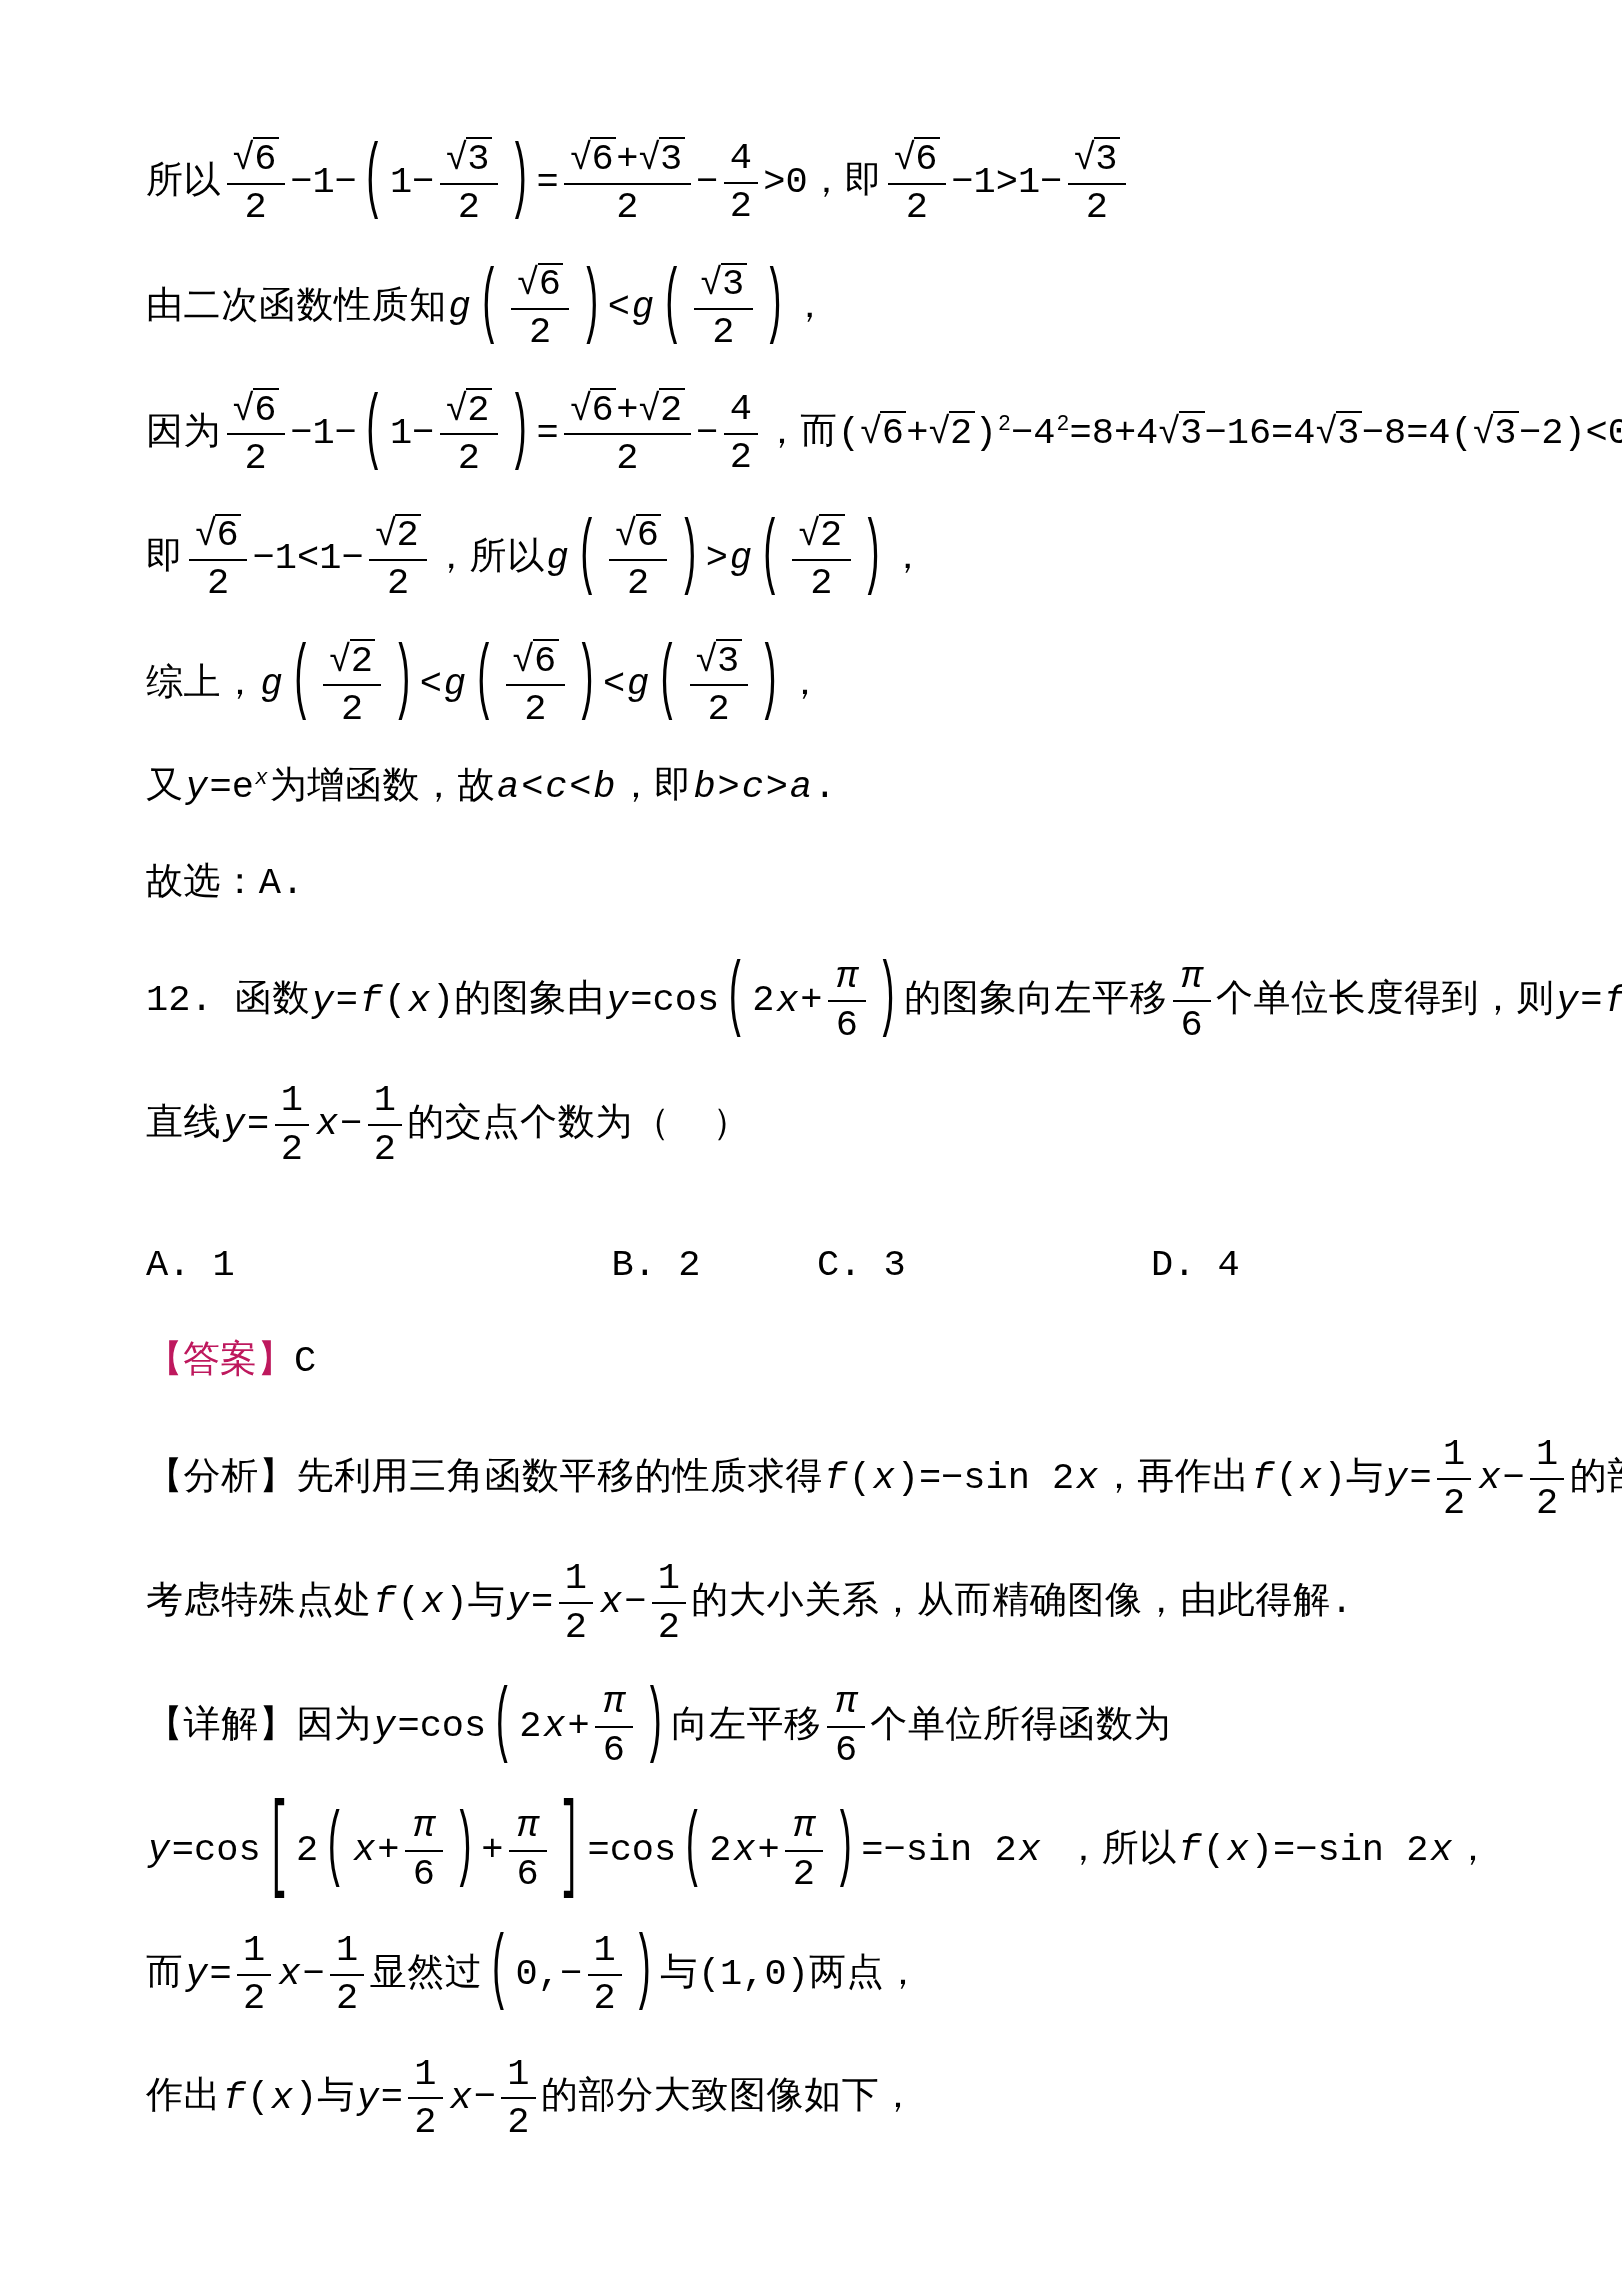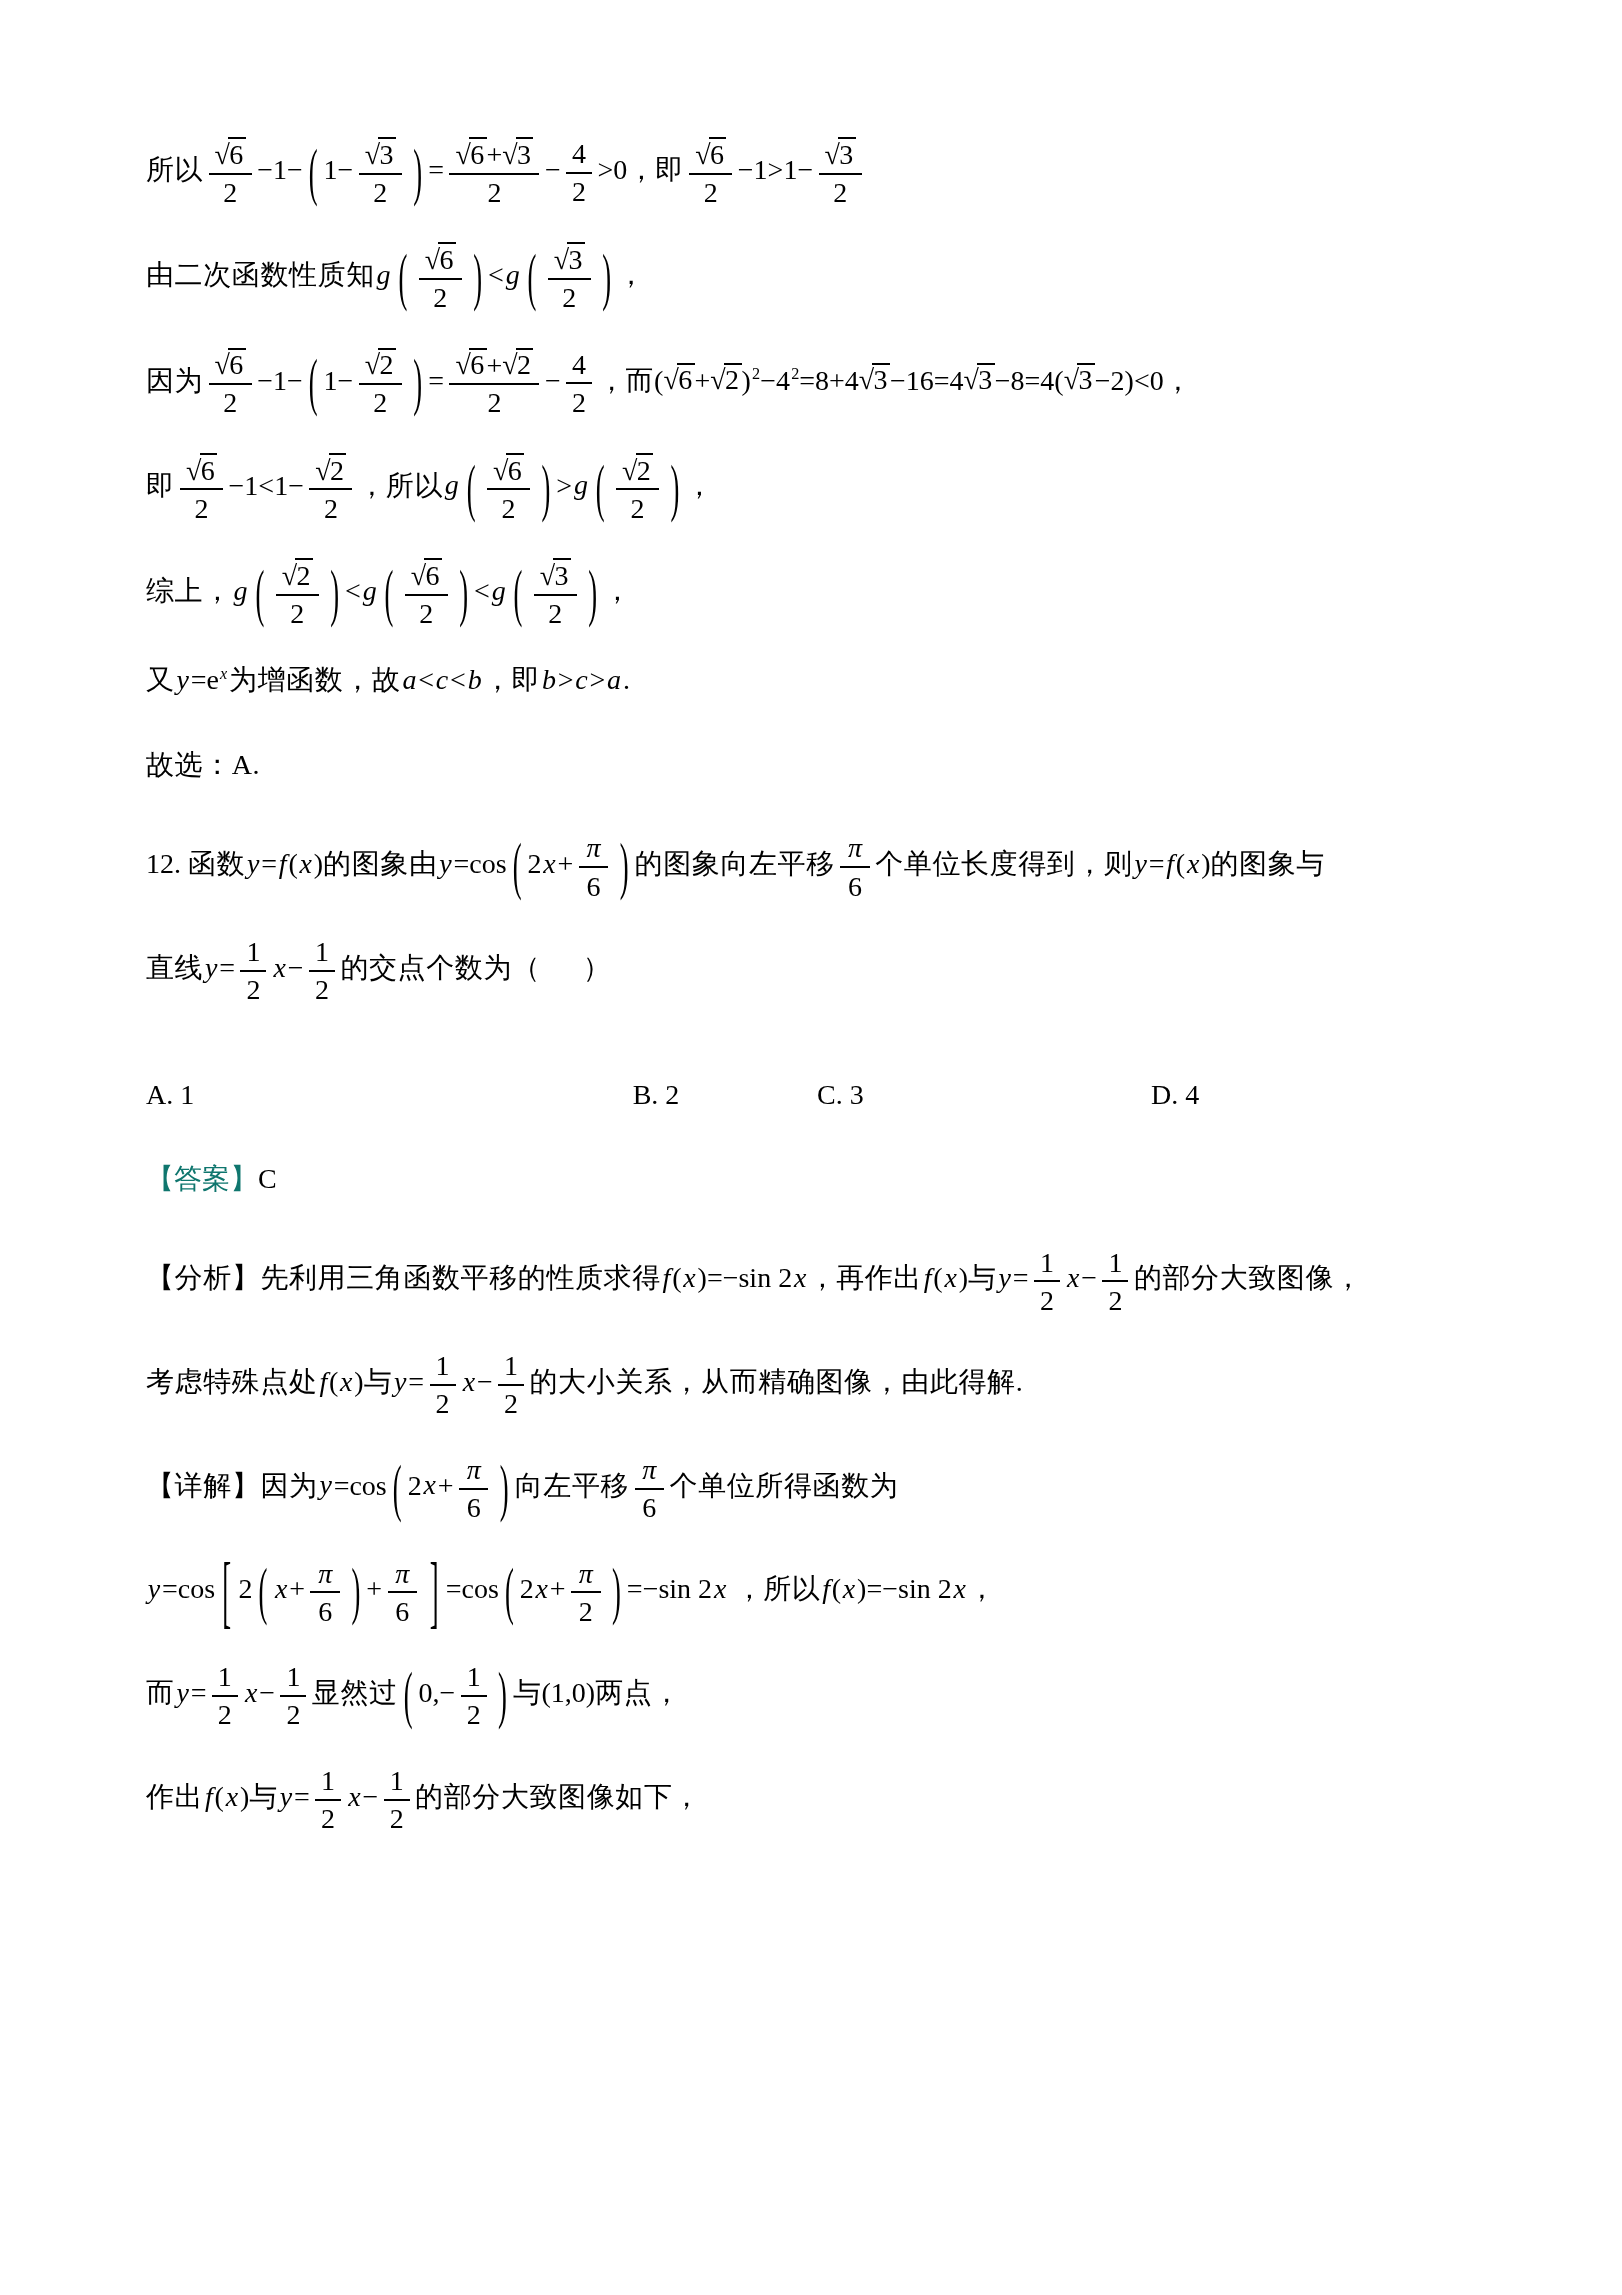--- a/index.html
+++ b/index.html
@@ -1,26 +1,26 @@
 <!DOCTYPE html>
 <html style="font-size:9.5px"><head>
 <meta charset="utf-8">
 <style>
   html,body{margin:0;padding:0;background:#ffffff;}
   body{width:1623px;height:2295px;overflow:hidden;color:#000;}
   .page{box-sizing:border-box;width:1448px;height:2295px;
         padding:136px 119px 0 146px;
-        font-family:Liberation Serif, serif;
-        font-size:28px;}
+        font-family:Liberation Mono, monospace;
+        font-size:37px;}
   .line{margin:0 0 48px 0;white-space:nowrap;line-height:1.3;}
   .line.tall{margin-bottom:33px;}
   .cjk{letter-spacing:0.6px;}
   .mt{}
   .v{font-style:italic;padding:0 1.8px;}
-  .marker{color:#0f766e;}
+  .marker{color:#be185d;}
   .sup{vertical-align:super;font-size:58%;line-height:0;padding-left:1.2px;}
   .sqrt{white-space:nowrap;}
   .sqrt .sign{letter-spacing:-1.8px;}
   .rad{display:inline-block;border-top:2.4px solid #000;line-height:1.05;padding:0.6px 2.4px 0 1.2px;}
   .frac{display:inline-block;vertical-align:middle;text-align:center;margin:0 5.4px;line-height:1.12;}
   .frac .num{display:block;border-bottom:2.4px solid #000;padding:1.2px 6px 2.4px;}
   .frac .den{display:block;padding:2.4px 6px 0;}
   .bigp{display:inline-block;vertical-align:middle;transform:scaleY(2.35);
         font-size:0.95em;margin:0 6px;line-height:1;}
   .bigb{display:inline-block;vertical-align:middle;transform:scaleY(3.05);

